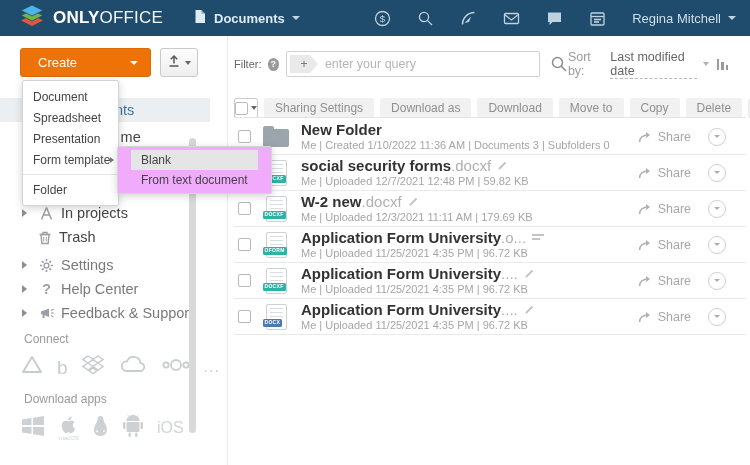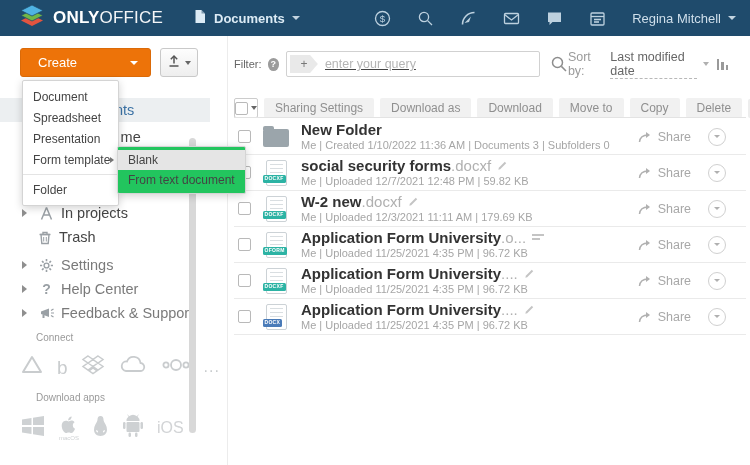--- a/index.html
+++ b/index.html
@@ -40,47 +40,47 @@
   
   .side-item { position:absolute; left:0; width:210px; height:24px; display:flex; align-items:center; padding-left:40px; font-size:14.5px; color:#444; cursor:pointer; }
   .side-item.selected { background:#eceff1; color:#3b72a5; }
   .tree-item { position:absolute; left:22px; display:flex; align-items:center; gap:6px; font-size:14.5px; color:#444; cursor:pointer; height:22px; }
   .tree-item.dim { color:#7a7a7a; }
   .exp { width:10px; display:flex; }
   .exp i { width:0; height:0; border-top:4px solid transparent; border-bottom:4px solid transparent; border-left:5px solid #8f8f8f; }
   .t-icon { width:17px; height:17px; display:flex; align-items:center; justify-content:center; }
   .t-icon svg { stroke:#9aa0a5; fill:none; stroke-width:1.4; }
   .qmark { font-size:14px; font-weight:700; color:#9aa0a5; }
-  .side-header { position:absolute; left:36px; font-size:10px; color:#9a9a9a; }
+  .side-header { position:absolute; left:24px; font-size:12px; color:#9a9a9a; }
   .icon-row { position:absolute; left:20px; display:flex; align-items:center; gap:13px; color:#c9ccce; }
   .icon-row svg { stroke:#c9ccce; fill:none; stroke-width:1.5; }
   .box-b { font-size:19px; color:#c9ccce; font-weight:400; line-height:1; }
   .more-dots { font-size:16px; color:#c9ccce; letter-spacing:1px; }
   .apps-row svg { stroke:none; fill:#ced1d3; }
   .mac-col { display:flex; flex-direction:column; align-items:center; gap:1px; }
   .mac-col small { font-size:6px; color:#ced1d3; }
   .ios-text { font-size:16px; color:#d2d4d6; }
   .scroll-thumb { position:absolute; left:189px; top:102px; width:7px; height:295px; background:#d8d8d8; border-radius:4px; z-index:5; cursor:pointer; }
 
   
   .menu { position:absolute; left:22px; top:44px; width:97px; background:#fff; border:1px solid #d4d4d4; border-radius:2px; box-shadow:0 2px 8px rgba(0,0,0,.18); padding:5px 0; z-index:30; }
   .menu-item { height:21px; display:flex; align-items:center; padding:0 10px; font-size:12px; color:#444; cursor:pointer; white-space:nowrap; }
   .menu-item .lbl { flex:1; }
   .sub-arrow { width:0; height:0; border-top:3.5px solid transparent; border-bottom:3.5px solid transparent; border-left:4px solid #777; }
   .menu-sep { height:1px; background:#e4e4e4; margin:4px 0; }
-  .submenu { position:absolute; left:117px; top:110px; min-width:104px; background:#22c55e; border:1px solid #d4d4d4; border-radius:2px; box-shadow:0 2px 8px rgba(0,0,0,.18); padding:3px 0; z-index:31; }
+  .submenu { position:absolute; left:117px; top:110px; min-width:104px; background:#f0abfc; border:1px solid #d4d4d4; border-radius:2px; box-shadow:0 2px 8px rgba(0,0,0,.18); padding:3px 13px; z-index:31; }
   .submenu .menu-item { height:20px; }
   .menu-item.highlighted { background:#e5e5e5; }
 
   
   .filter-row { position:absolute; left:6px; right:0; top:15px; height:26px; display:flex; align-items:center; }
   .filter-label { font-size:11px; color:#666; margin-right:6px; }
   .q-icon { width:13px; height:13px; border-radius:50%; background:#9b9b9b; color:#fff; font-size:9px; font-weight:700; display:flex; align-items:center; justify-content:center; margin-right:7px; cursor:pointer; }
   .filter-input-wrap { position:relative; width:290px; height:26px; }
-  .filter-input { width:100%; height:100%; border:1px solid #d1d1d1; border-radius:2px; padding:0 8px 0 38px; font-size:12.5px; color:#444; font-family:inherit; outline:none;text-decoration:underline; }
+  .filter-input { width:100%; height:100%; border:1px solid #d1d1d1; border-radius:2px; padding:0 8px 0 38px; font-size:12.5px; color:#444; font-family:inherit; outline:none; }
   .filter-input::placeholder { color:#b5b5b5; }
   .plus-token { position:absolute; left:4px; top:4px; width:28px; height:18px; background:#e9e9e9; color:#777; font-size:12px; display:flex; align-items:center; justify-content:center; clip-path:polygon(0 0,72% 0,100% 50%,72% 100%,0 100%); cursor:pointer; }
   .search-btn { margin-left:10px; width:18px; height:18px; cursor:pointer; }
   .search-btn svg { stroke:#8d8d8d; fill:none; stroke-width:1.5; }
   .sort-group { margin-left:auto; margin-right:22px; display:flex; align-items:center; gap:6px; }
   .sort-label { font-size:12.5px; color:#9b9b9b; }
   .sort-value { font-size:12.5px; color:#666; border-bottom:1px dashed #b8b8b8; cursor:pointer; }
   .sort-icon { display:flex; align-items:flex-end; gap:2px; cursor:pointer; margin-left:2px; }
   .sort-icon i { width:2.5px; background:#9a9a9a; display:block; }
 

